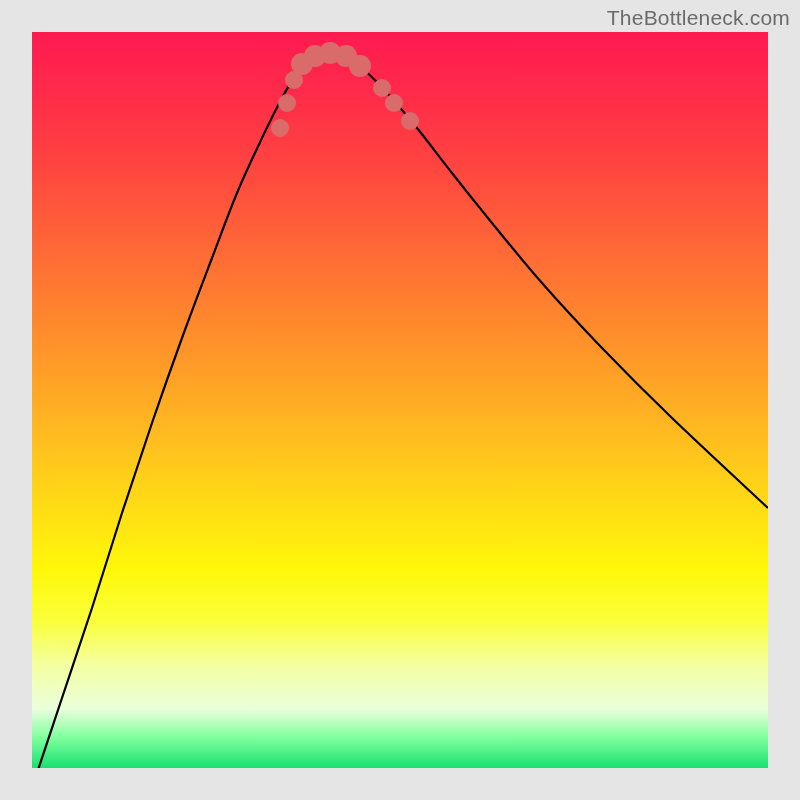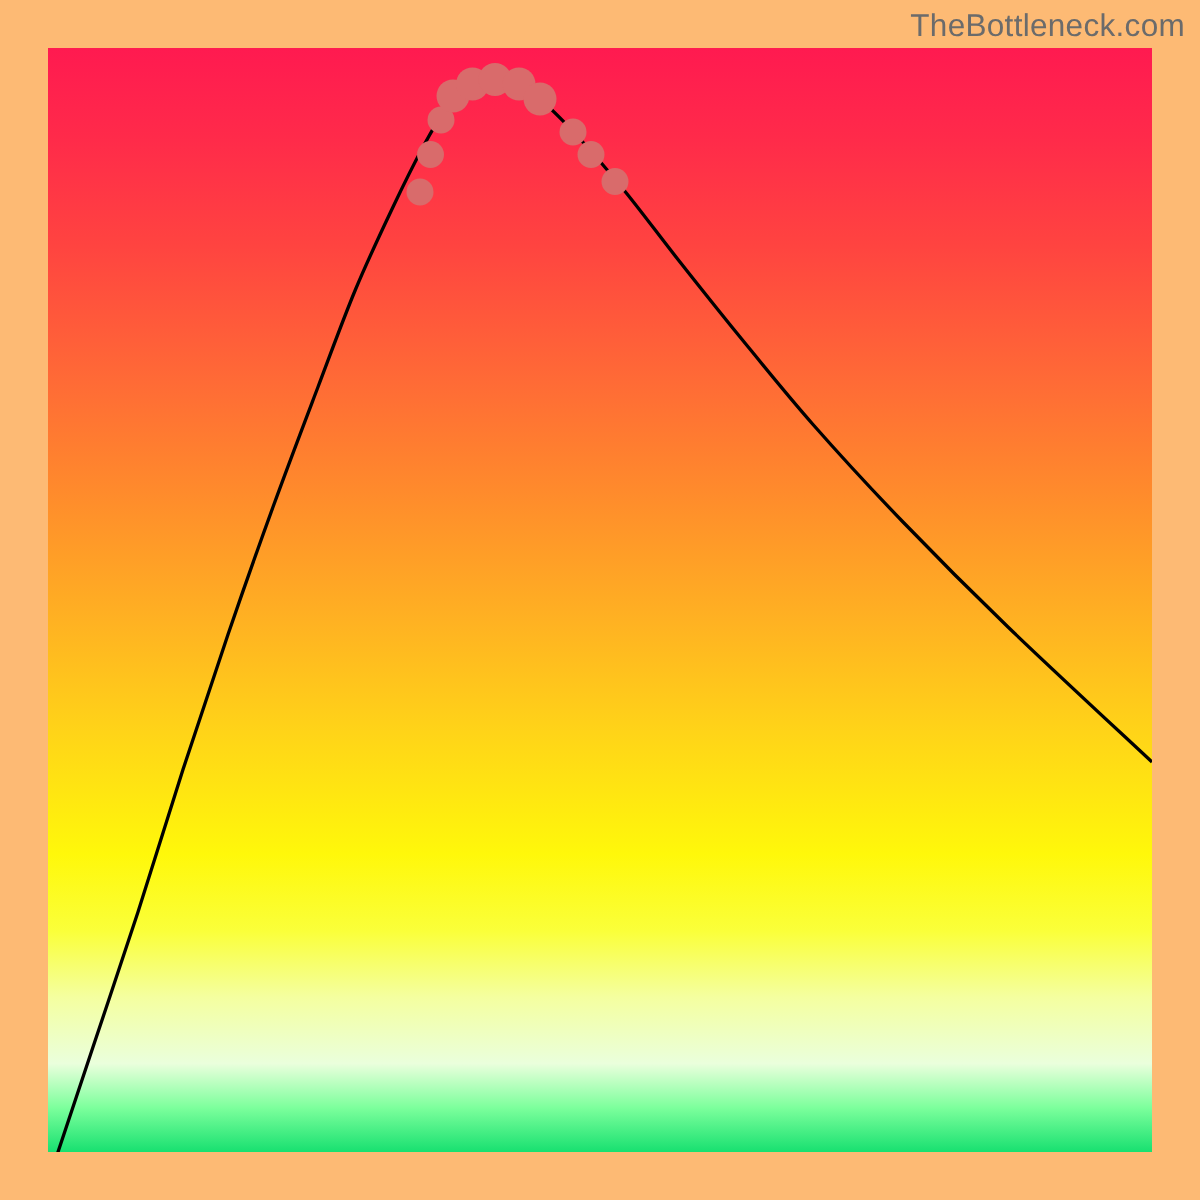--- a/index.html
+++ b/index.html
@@ -7,21 +7,21 @@
     padding: 0;
     width: 800px;
     height: 800px;
     background: #000;
     overflow: hidden;
     font-family: Arial, Helvetica, sans-serif;
   }
   .frame {
     position: absolute;
     inset: 0;
-    background: #fdba74;
+    background: #e5e5e5;
   }
   .plot {
     position: absolute;
     left: 32px;
     top: 32px;
     width: 736px;
     height: 736px;
     overflow: hidden;
   }
   .gradient {

